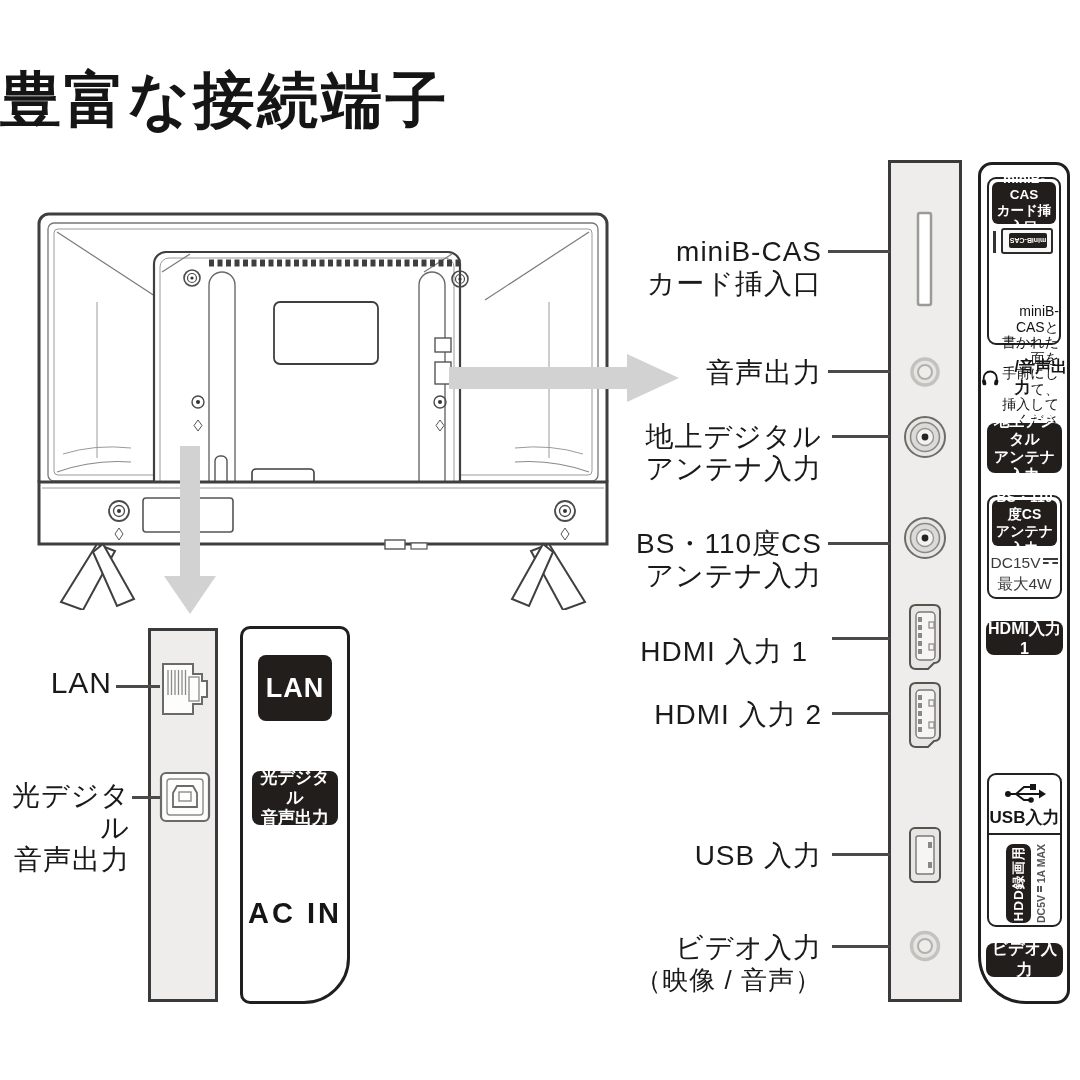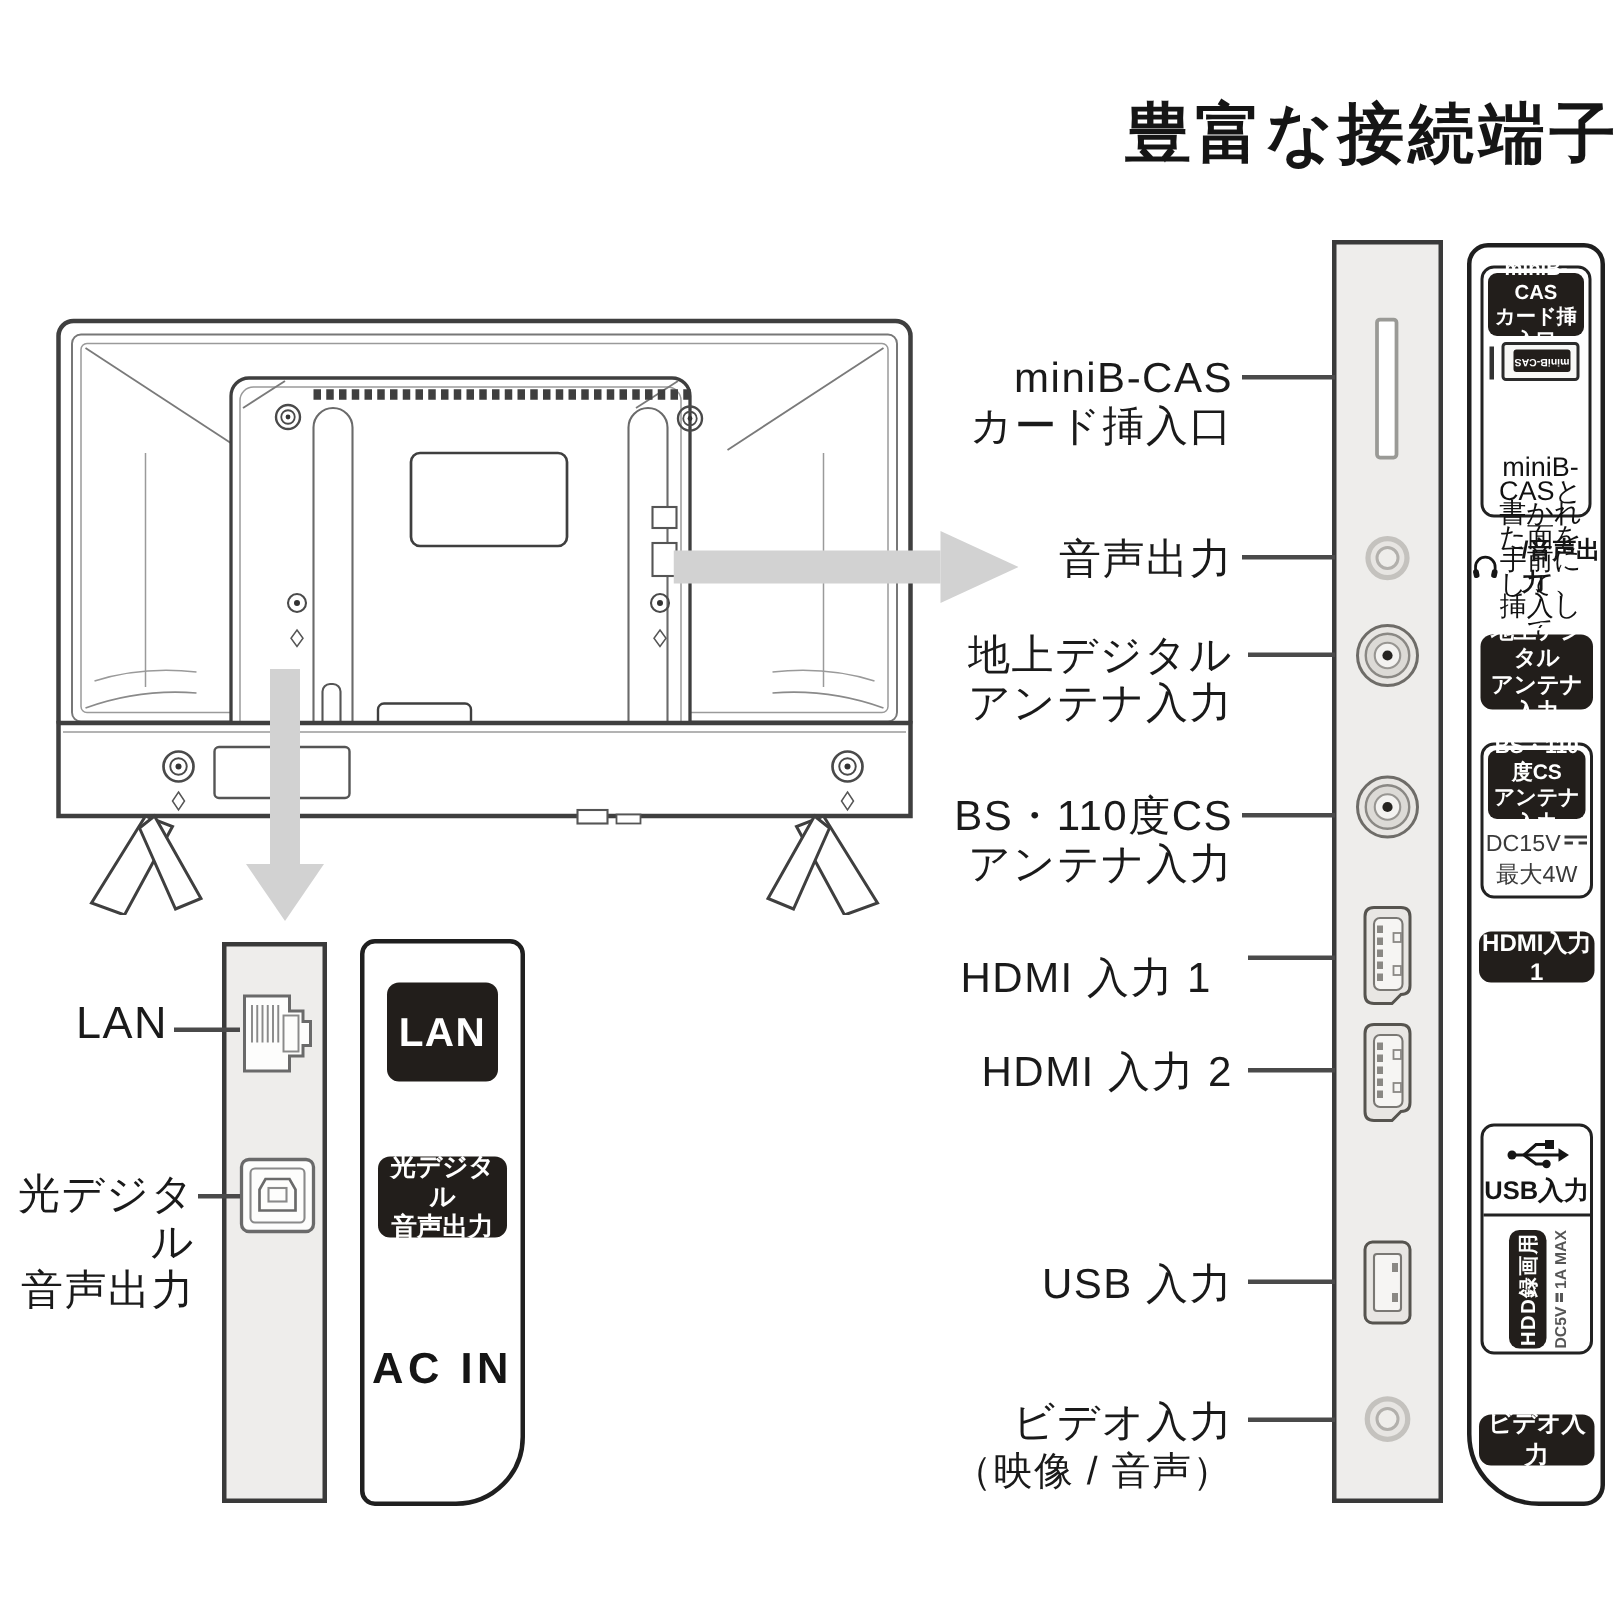--- a/index.html
+++ b/index.html
@@ -4,22 +4,22 @@
 <style>
   html,body{margin:0;padding:0;}
   body{
     width:1080px;height:1080px;position:relative;background:#ffffff;
     font-family:"Liberation Sans","DejaVu Sans",sans-serif;color:#111;
     overflow:hidden;
   }
   .abs{position:absolute;}
   
   .title{
-    position:absolute;left:0;right:0;top:60px;text-align:right;
-    font-size:44px;font-weight:700;letter-spacing:3px;color:#151515;
+    position:absolute;left:0;right:0;top:60px;text-align:left;
+    font-size:61px;font-weight:700;letter-spacing:3px;color:#151515;
   }
   
   .lead{position:absolute;height:3px;background:#4a4a4a;}
   
   .plabel{position:absolute;text-align:right;font-size:28px;line-height:32px;color:#1a1a1a;letter-spacing:1px;}
   .plabel .s2{font-size:26px;}
   
   .gpanel{position:absolute;background:#eeedeb;border:3px solid #3a3a3a;box-sizing:border-box;}
   
   .bpanel{
@@ -41,31 +41,31 @@
   }
   .rcol .obox{position:absolute;border:2px solid #222;border-radius:9px;background:#fff;box-sizing:border-box;}
   .rcol .inbadge{margin:3px;border-radius:6px;}
   .mb-box{left:6px;top:12px;width:74px;height:168px;}
   .mb-badge{height:42px;font-size:13.5px;line-height:16px;}
   .mb-card{position:relative;width:62px;height:28px;margin:4px auto 2px auto;}
   .mb-card .slot{position:absolute;left:0;top:3px;width:3px;height:22px;background:#333;}
   .mb-card .card{position:absolute;left:8px;top:0;width:52px;height:26px;border:2px solid #2b2b2b;border-radius:3px;background:#f8f8f6;box-sizing:border-box;}
   .mb-card .chip{position:absolute;left:6px;top:3px;width:38px;height:15px;background:#221e1b;border-radius:2px;
       color:#fff;font-size:7px;font-weight:700;display:flex;align-items:center;justify-content:center;transform:rotate(180deg);}
-  .mb-desc{padding:2px 0 0 6px;font-size:18px;line-height:15.5px;color:#111;text-align:center;margin-top:46px;}
+  .mb-desc{padding:2px 0 0 6px;font-size:14px;line-height:15.5px;color:#111;text-align:right;margin-top:46px;}
   .audio-row{position:absolute;left:0;top:198px;width:100%;height:30px;display:flex;align-items:center;justify-content:center;gap:15px;font-size:16px;font-weight:700;color:#151515;}
   .terr-badge{position:absolute;left:6px;top:258px;width:75px;height:50px;font-size:15px;line-height:18px;}
   .bs-box{left:6px;top:330px;width:75px;height:104px;}
   .bs-badge{height:46px;font-size:14px;line-height:17px;}
   .dc-lines{text-align:center;font-size:15.5px;line-height:21px;color:#3a3a3a;padding-top:3px;}
   .hdmi1-badge{position:absolute;left:5px;top:456px;width:77px;height:34px;font-size:16px;}
   .hdmi2-box{left:6px;top:524px;width:75px;height:80px;}
   .hdmi2-badge{height:33px;font-size:15.5px;}
   .arc-sub{text-align:center;font-size:17px;line-height:38px;color:#3a3a3a;}
-  .usb-box{left:6px;top:584px;width:75px;height:154px;}
+  .usb-box{left:6px;top:608px;width:75px;height:154px;}
   .usb-label{text-align:center;font-size:17px;font-weight:700;margin-top:1px;color:#151515;}
   .usb-div{border-top:2px solid #222;margin-top:4px;}
   .vrot{position:absolute;transform:rotate(-90deg);transform-origin:center;display:flex;align-items:center;justify-content:center;}
   .hdd-badge{left:-10px;top:96px;width:79px;height:25px;background:#221e1b;border-radius:7px;color:#fff;font-weight:700;font-size:13.5px;letter-spacing:1px;}
   .dc5-text{left:12px;top:102px;width:79px;height:13px;font-size:10.5px;color:#555;font-weight:700;gap:2px;white-space:nowrap;}
   .video-badge{position:absolute;left:5px;top:778px;width:77px;height:34px;font-size:16px;}
   
   .dcsym{display:inline-block;width:15px;height:8px;border-top:2.5px solid currentColor;position:relative;margin:0 0 2px 3px;vertical-align:middle;}
   .dcsym::after{content:"";position:absolute;left:0;top:2.5px;width:100%;border-top:2.5px dashed currentColor;}
   .dcsym.small{width:11px;height:6px;border-top-width:2px;margin:0 1px;}

